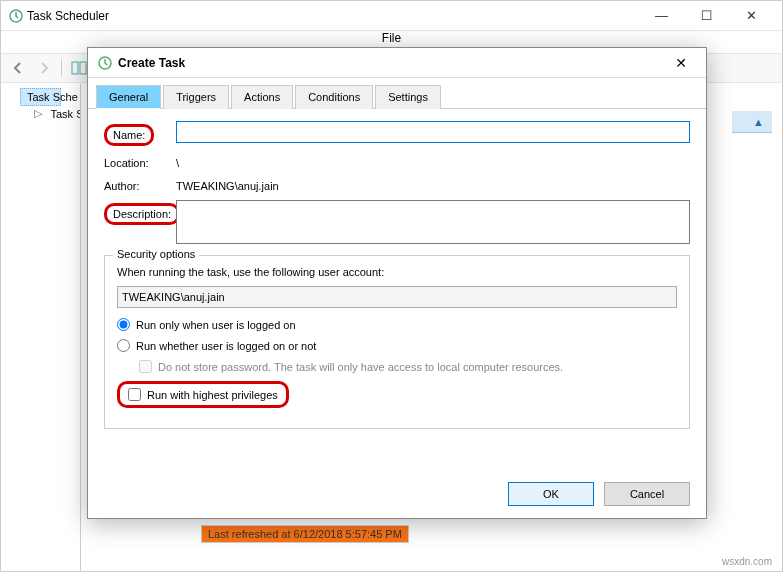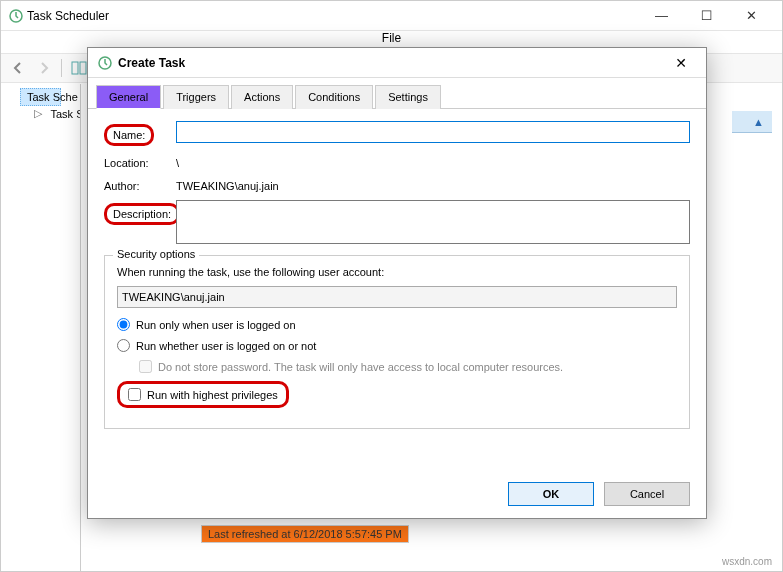--- a/index.html
+++ b/index.html
@@ -24,21 +24,21 @@
 .status-line { position: absolute; bottom: 28px; left: 200px; font-size: 11px; color: #333; border: 1px solid #ccc; padding: 2px 6px; background: #f97316; }
 .attribution { position: absolute; bottom: 4px; right: 10px; font-size: 10px; color: #999; }
 
 
 .dialog { position: absolute; left: 86px; top: 46px; width: 620px; height: 472px; background: #fff; border: 1px solid #888; box-shadow: 0 4px 24px rgba(0,0,0,0.3); z-index: 10; }
 .dialog-titlebar { height: 30px; display: flex; align-items: center; padding: 0 10px; border-bottom: 1px solid #ddd; }
 .dialog-titlebar .dtitle { flex: 1; font-size: 12px; font-weight: bold; }
 .dialog-close { width: 30px; height: 24px; display: flex; align-items: center; justify-content: center; font-size: 14px; }
 .tab-strip { display: flex; padding: 6px 8px 0 8px; border-bottom: 1px solid #ccc; }
 .tab { padding: 5px 12px; border: 1px solid #ccc; border-bottom: none; background: #f0f0f0; margin-right: 2px; font-size: 11px; position: relative; top: 1px; }
-.tab.active { background: #8b5cf6; border-bottom: 1px solid #fff; }
+.tab.active { background: #7dd3fc; border-bottom: 1px solid #fff; }
 .tab-body { padding: 12px 16px 8px 16px; }
 .form-row { display: flex; align-items: flex-start; margin-bottom: 8px; }
 .form-row label { width: 72px; padding-top: 3px; font-size: 11px; }
 .form-row .field { flex: 1; }
 .form-row input[type="text"] { width: 100%; height: 22px; border: 1px solid #7a7a7a; padding: 0 4px; font-size: 11px; }
 .input-focused { border: 1px solid #0078d7 !important; }
 .form-row textarea { width: 100%; height: 44px; border: 1px solid #7a7a7a; padding: 2px 4px; font-size: 11px; resize: none; }
 .static-val { font-size: 11px; padding-top: 3px; }
 .highlight-box { border: 3px solid #d40000; border-radius: 10px; padding: 2px 6px; display: inline-block; }
 .fieldset { border: 1px solid #ccc; margin-top: 6px; padding: 10px 12px 12px 12px; position: relative; }
@@ -49,21 +49,21 @@
 .user-row button { height: 24px; padding: 0 10px; font-size: 11px; border: 1px solid #adadad; background: #e1e1e1; }
 .radio-row, .check-row { display: flex; align-items: center; gap: 6px; font-size: 11px; margin-bottom: 8px; }
 .check-row.disabled { color: #888; }
 .check-row.disabled input { pointer-events: none; }
 .radio-row input, .check-row input { margin: 0; }
 .highlight-check { border: 3px solid #d40000; border-radius: 10px; padding: 4px 8px; display: inline-flex; align-items: center; gap: 6px; }
 .config-row { display: flex; align-items: center; gap: 12px; margin-top: 14px; font-size: 11px; }
 .config-row select { flex: 1; height: 22px; border: 1px solid #aaa; font-size: 11px; padding: 0 4px; }
 .dialog-buttons { position: absolute; bottom: 12px; right: 16px; display: flex; gap: 10px; }
 .dialog-buttons button { width: 86px; height: 24px; font-size: 11px; border: 1px solid #adadad; background: #e1e1e1; }
-.dialog-buttons button.primary { border: 1px solid #0078d7; background: #e5f1fb; font-weight: bold; }
+.dialog-buttons button.primary { border: 1px solid #0078d7; background: #e5f1fb; }
 .clock-icon { width: 14px; height: 14px; }
 </style>
 </head>
 <body>
 
 <div class="outer-window">
 
   <div class="titlebar">
     <svg class="clock-icon" viewBox="0 0 14 14">
         <circle cx="7" cy="7" r="6" fill="none" stroke="#5a7" stroke-width="1.5"></circle>

